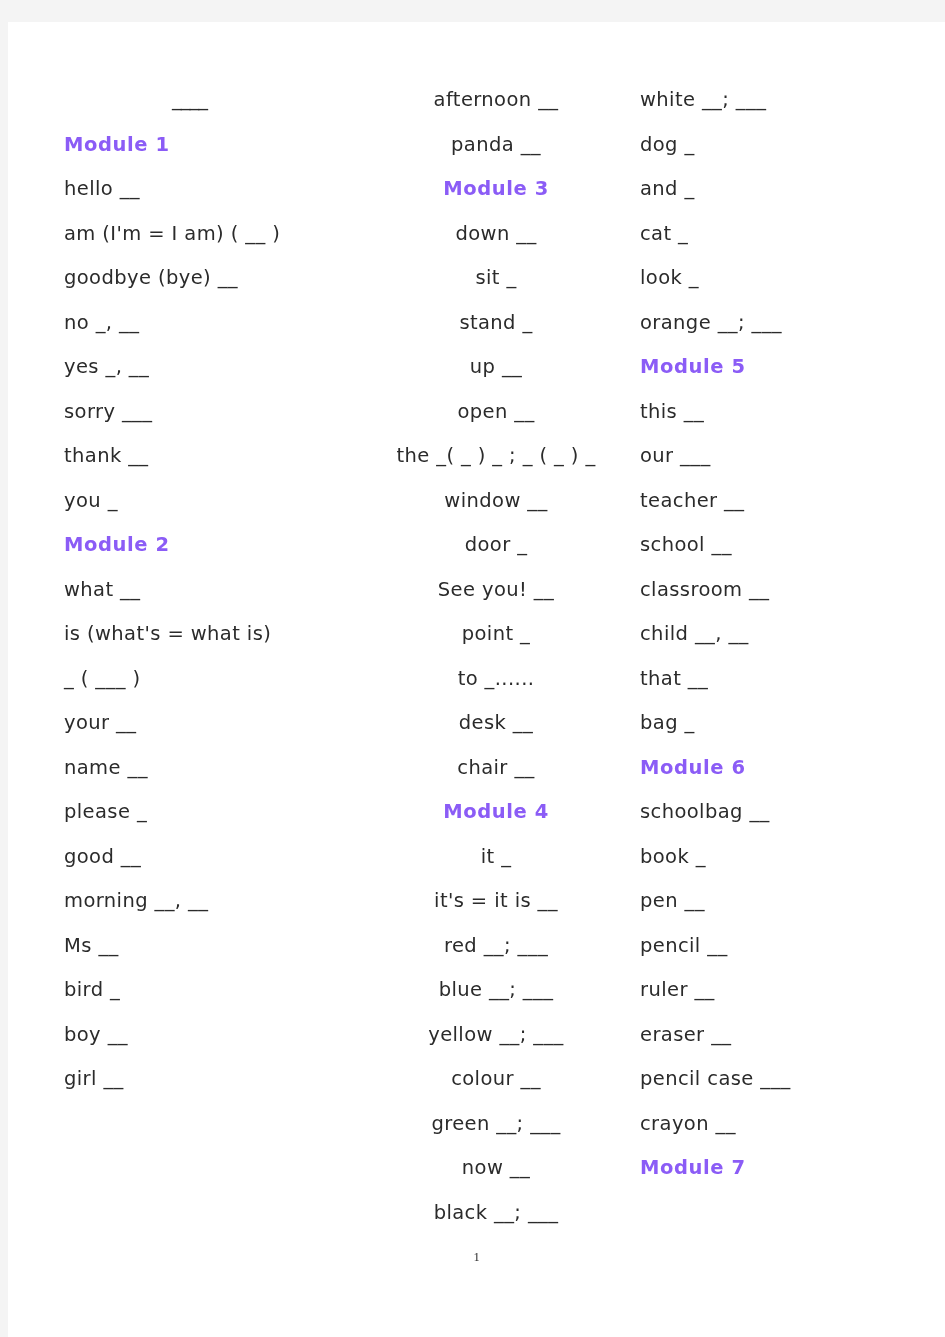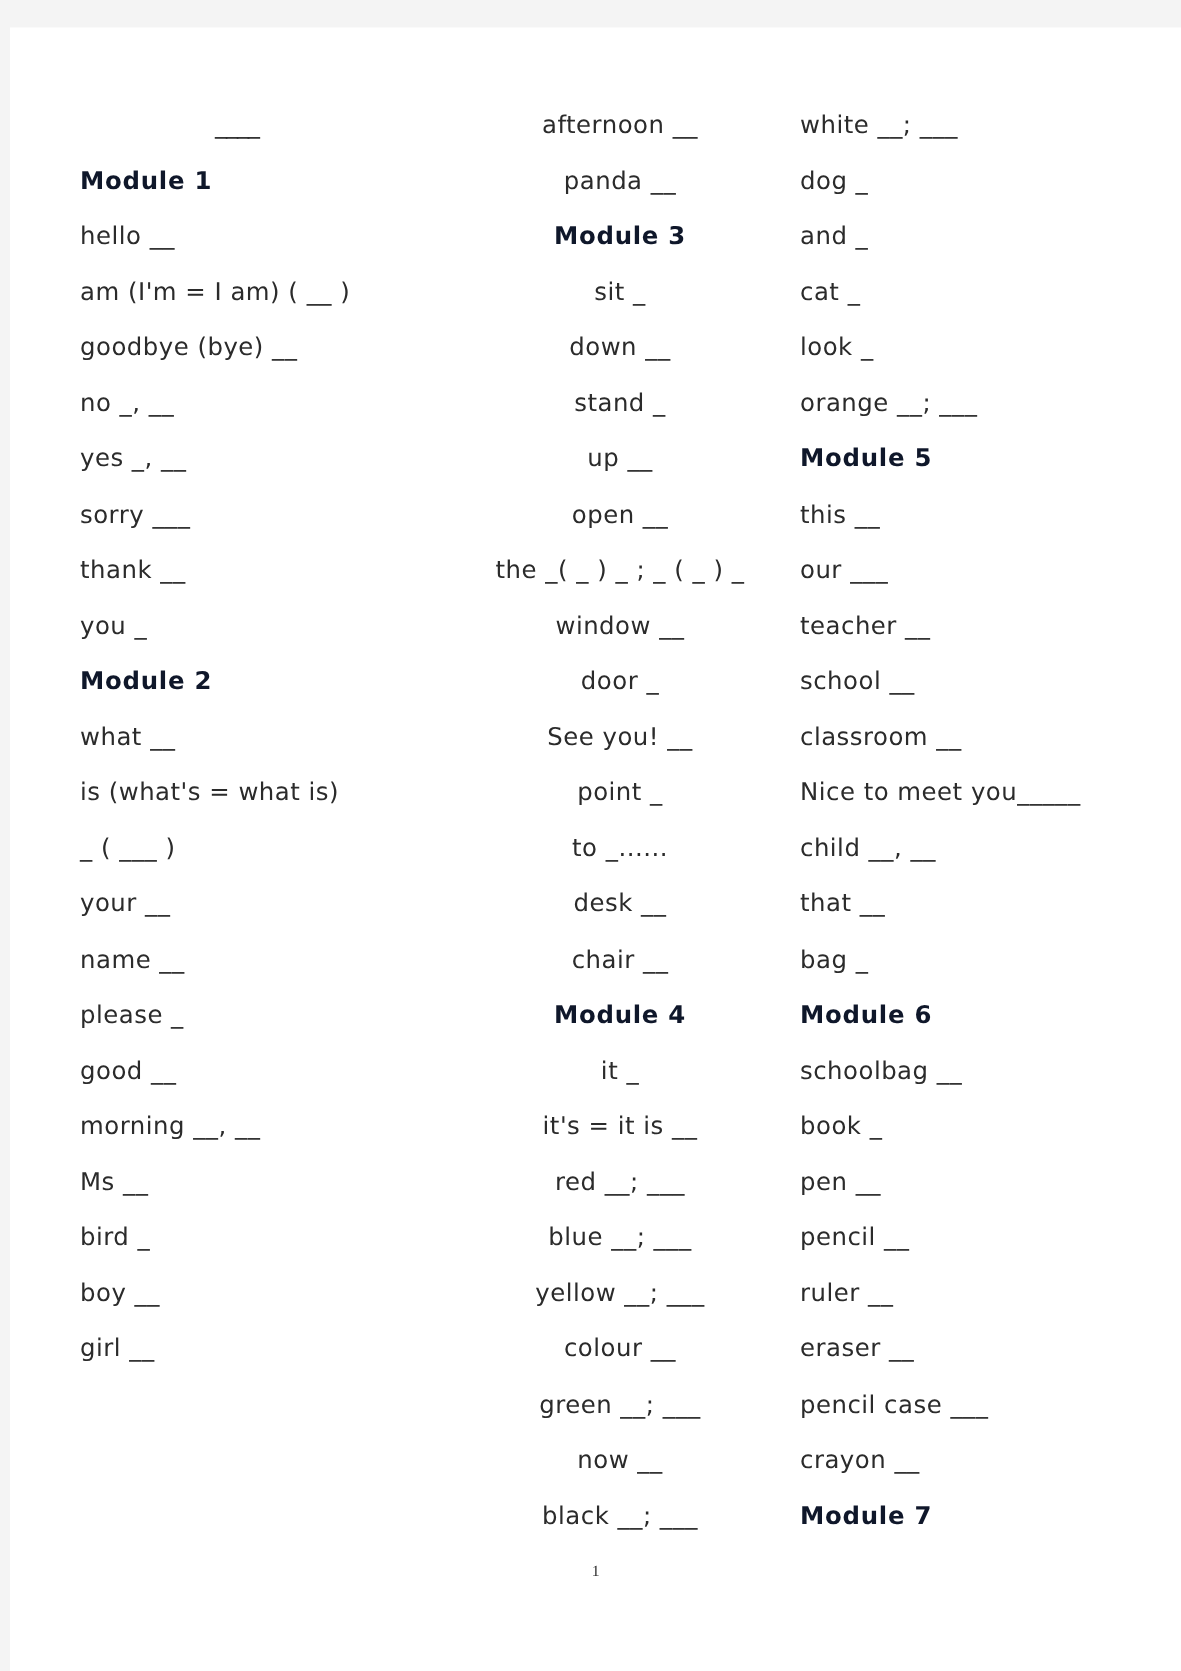--- a/index.html
+++ b/index.html
@@ -43,21 +43,21 @@
     height: 44.5px;
     line-height: 44.5px;
     font-size: 19.5px;
     color: #2b2b2b;
     white-space: nowrap;
     letter-spacing: 0.4px;
   }
   .entry.module {
     font-weight: bold;
     letter-spacing: 0.6px;
-    color: #0f172a;
+    color: #8b5cf6;
   }
   .entry.rule {
     font-size: 19.5px;
   }
   #page-number {
     position: absolute;
     left: 0;
     top: 1228px;
     width: 937px;
     text-align: center;
@@ -98,22 +98,22 @@
         <div class="entry">morning __, __</div>
         <div class="entry">Ms __</div>
         <div class="entry">bird _</div>
         <div class="entry">boy __</div>
         <div class="entry">girl __</div>
       </div>
     <div class="column" id="col-2">
         <div class="entry">afternoon __</div>
         <div class="entry">panda __</div>
         <div class="entry module">Module 3</div>
+        <div class="entry">down __</div>
         <div class="entry">sit _</div>
-        <div class="entry">down __</div>
         <div class="entry">stand _</div>
         <div class="entry">up __</div>
         <div class="entry">open __</div>
         <div class="entry">the _( _ ) _ ; _ ( _ ) _</div>
         <div class="entry">window __</div>
         <div class="entry">door _</div>
         <div class="entry">See you! __</div>
         <div class="entry">point _</div>
         <div class="entry">to _......</div>
         <div class="entry">desk __</div>
@@ -135,21 +135,20 @@
         <div class="entry">and _</div>
         <div class="entry">cat _</div>
         <div class="entry">look _</div>
         <div class="entry">orange __; ___</div>
         <div class="entry module">Module 5</div>
         <div class="entry">this __</div>
         <div class="entry">our ___</div>
         <div class="entry">teacher __</div>
         <div class="entry">school __</div>
         <div class="entry">classroom __</div>
-        <div class="entry">Nice to meet you_____</div>
         <div class="entry">child __, __</div>
         <div class="entry">that __</div>
         <div class="entry">bag _</div>
         <div class="entry module">Module 6</div>
         <div class="entry">schoolbag __</div>
         <div class="entry">book _</div>
         <div class="entry">pen __</div>
         <div class="entry">pencil __</div>
         <div class="entry">ruler __</div>
         <div class="entry">eraser __</div>

